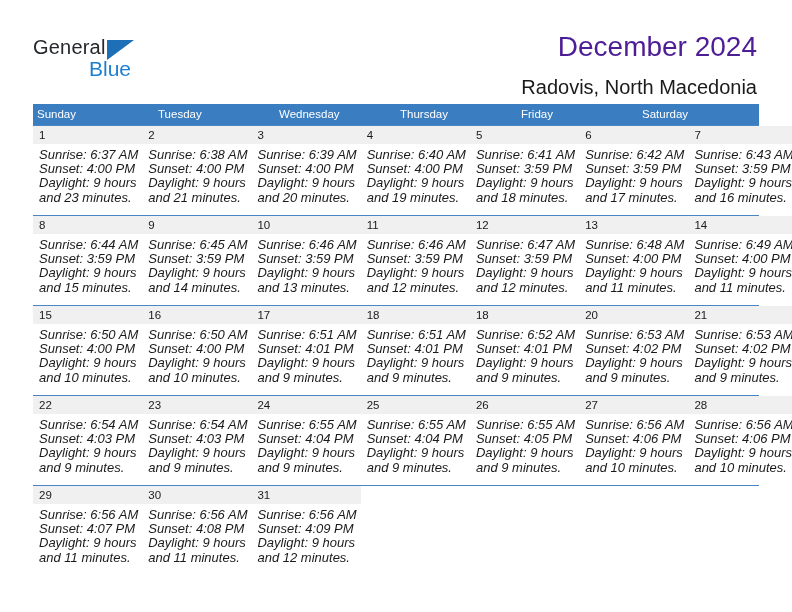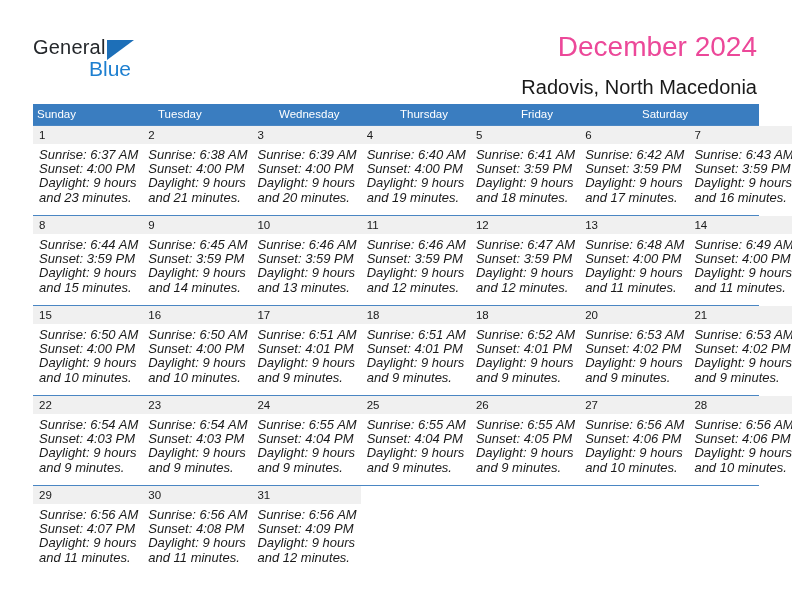--- a/index.html
+++ b/index.html
@@ -60,21 +60,21 @@
     top: 21px;
     font-size: 21px;
     color: #1d7fd0;
     font-family: "Liberation Sans", sans-serif;
   }
   .title {
     position: absolute;
     right: 35px;
     top: 31px;
     font-size: 28px;
-    color: #ec4899;
+    color: #4c1d95;
     text-align: left;
     white-space: nowrap;
     font-weight: normal;
   }
   .subtitle {
     position: absolute;
     right: 35px;
     top: 76px;
     font-size: 20px;
     color: #1a1a1a;

